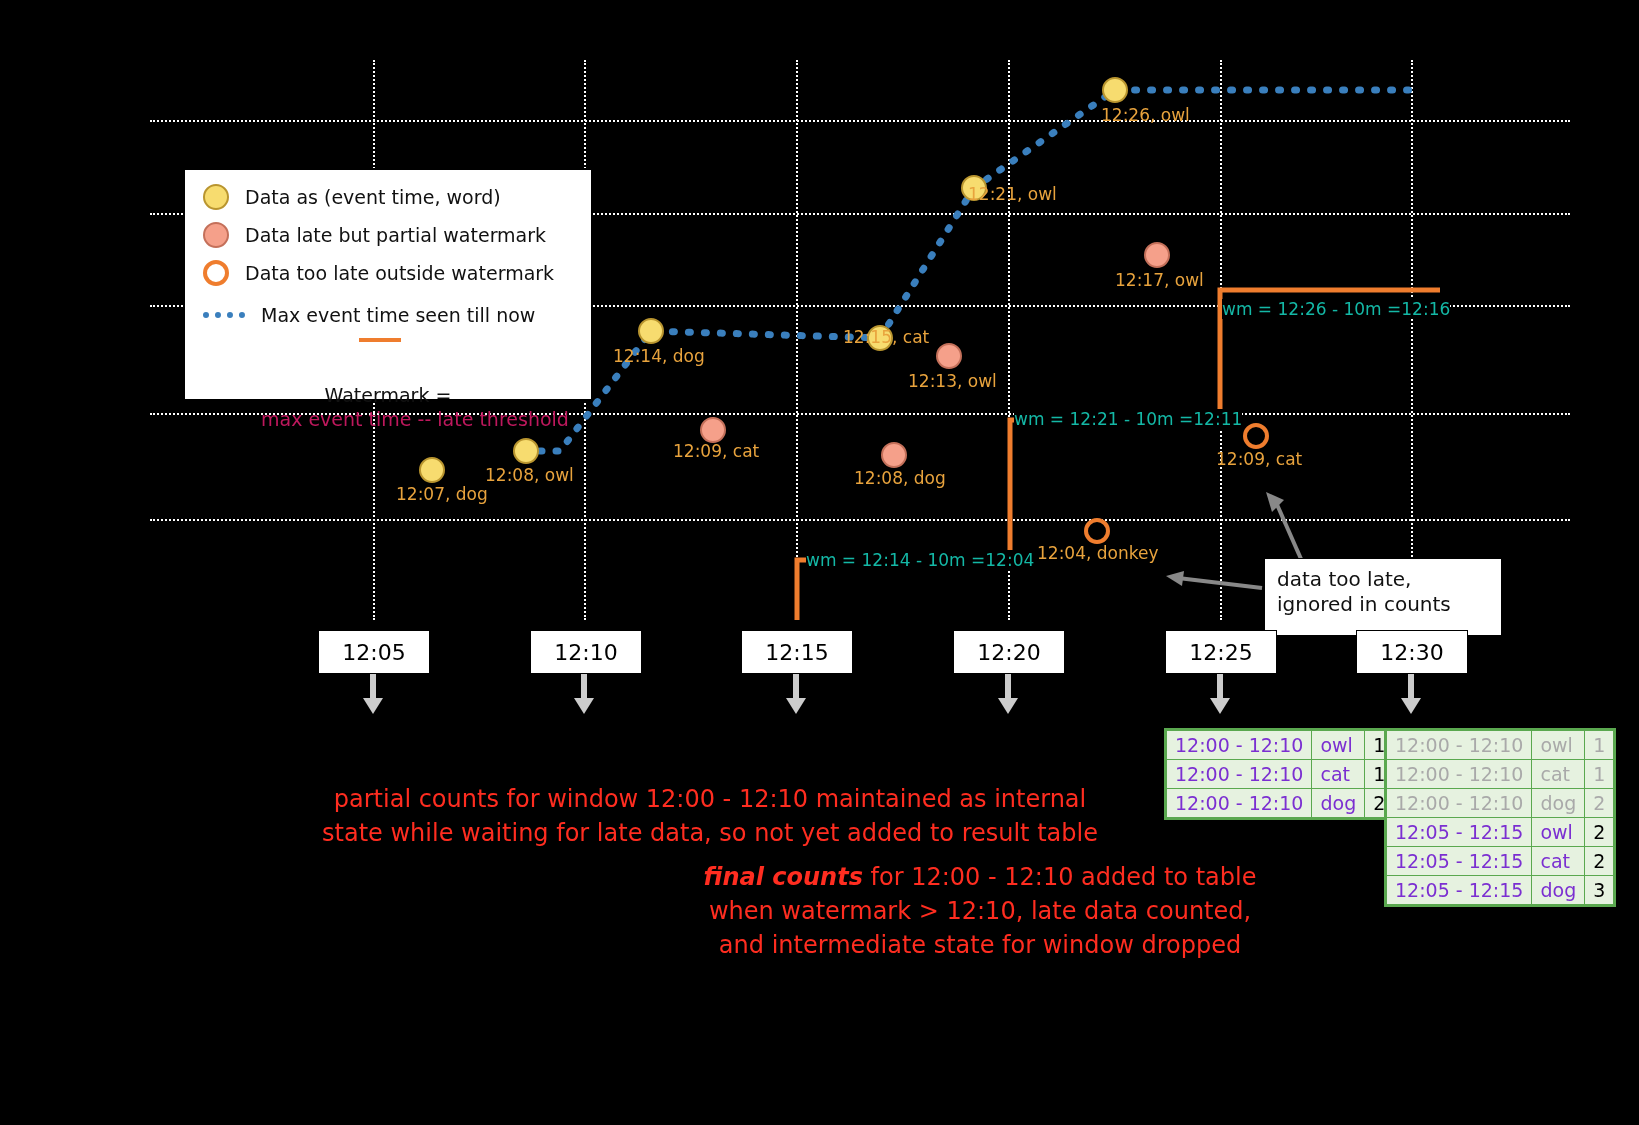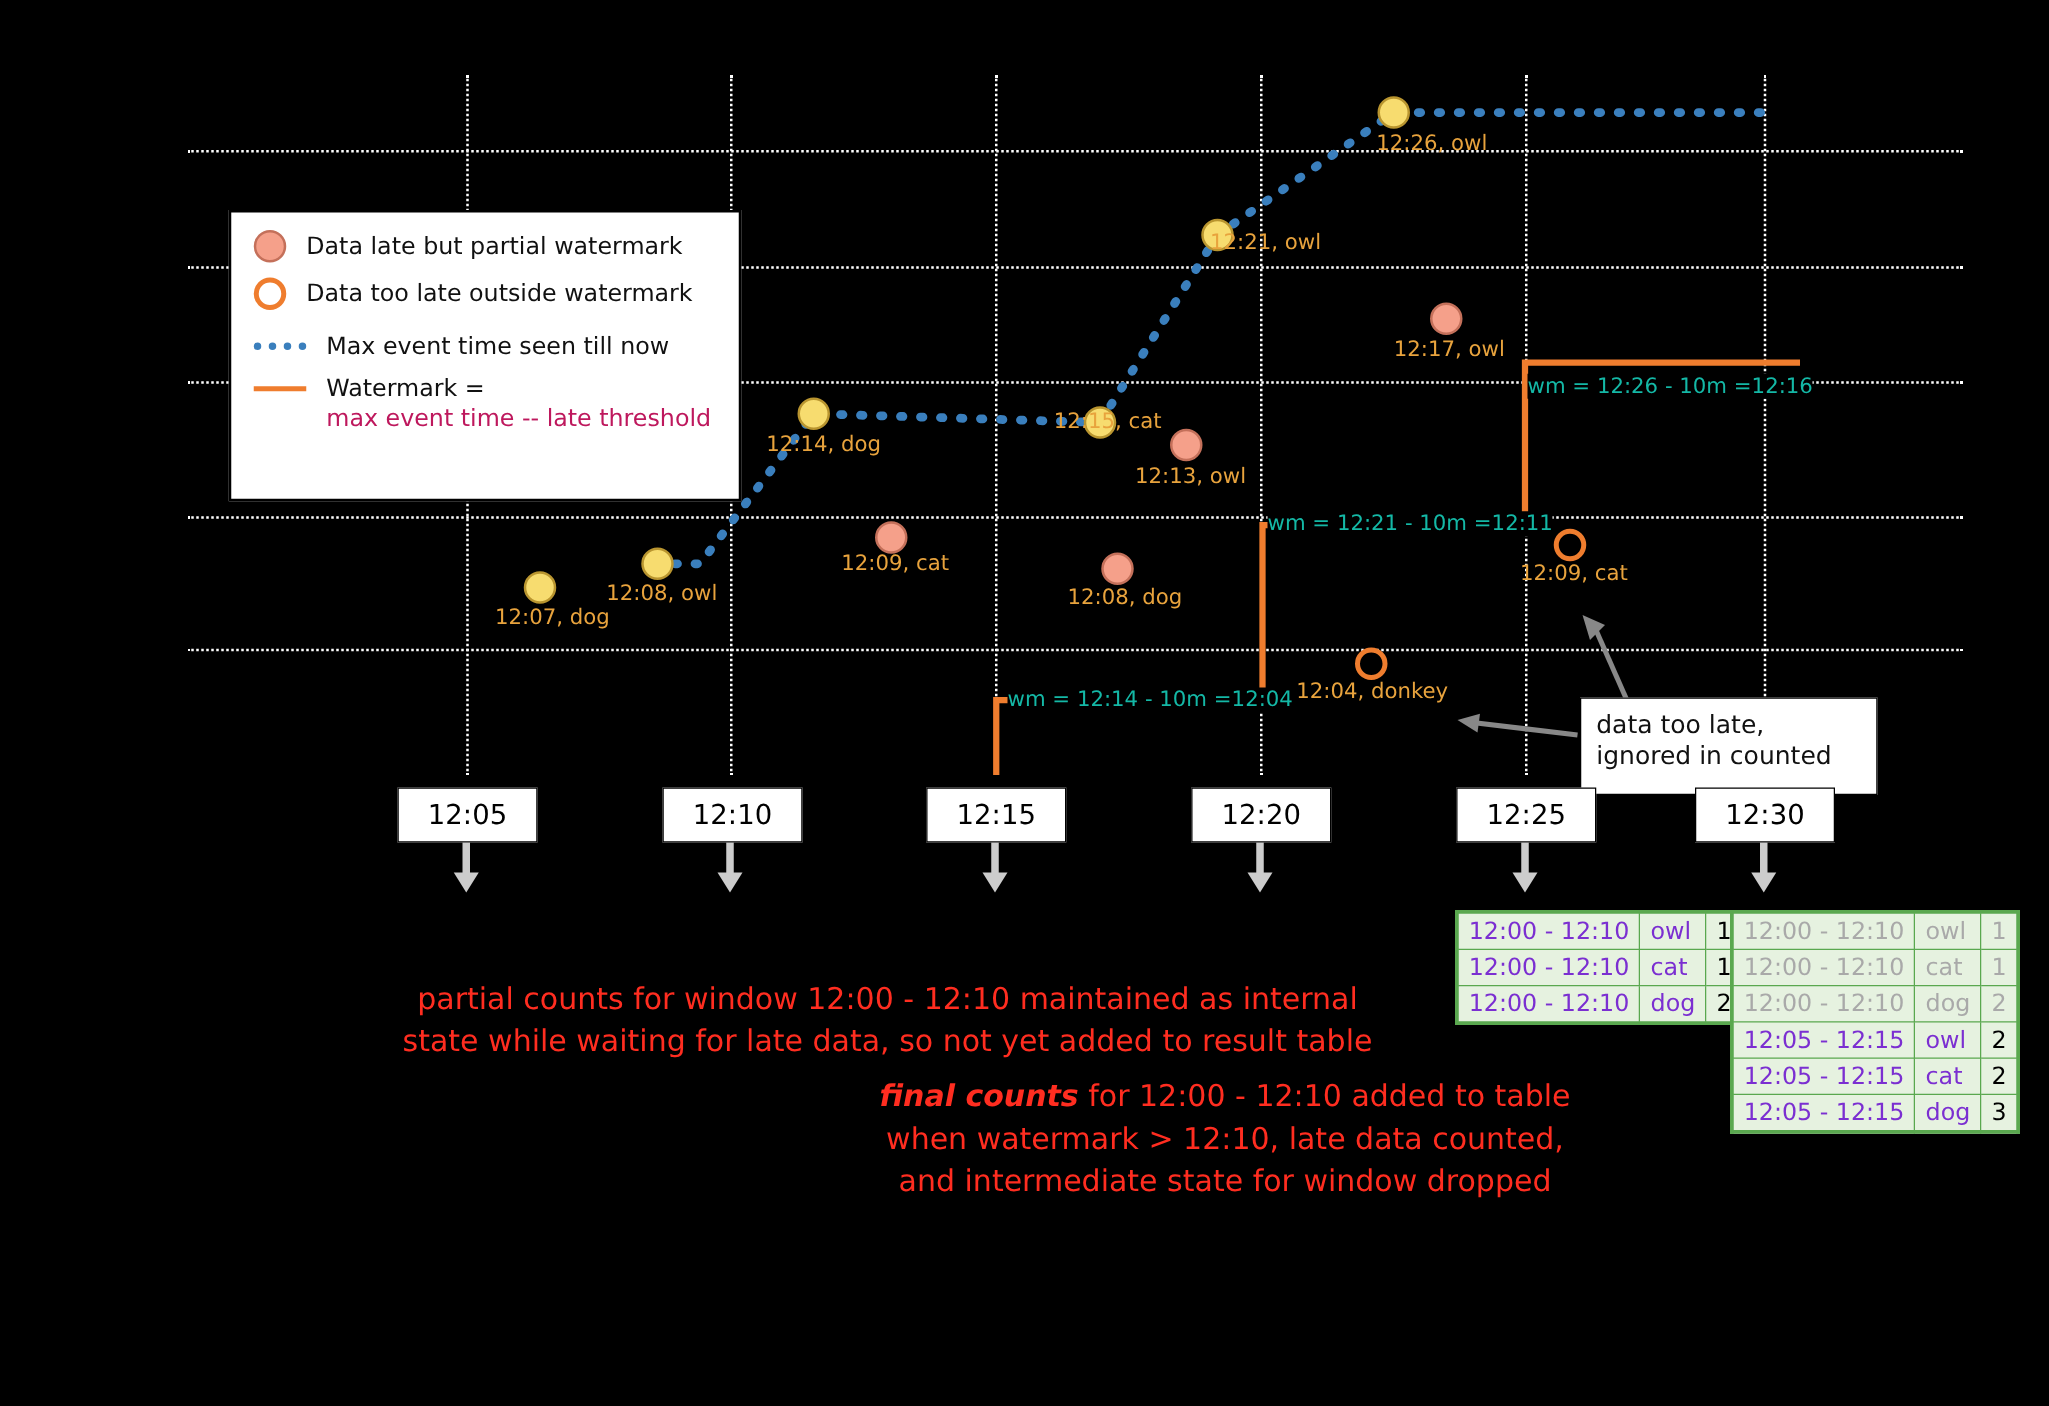--- a/index.html
+++ b/index.html
@@ -102,32 +102,36 @@
     <g stroke="#888888" stroke-width="4" fill="none">
       <line x1="1305" y1="568" x2="1275" y2="500"></line>
         <polygon points="1266,492 1284,500 1272,512" fill="#888888" stroke="none"></polygon>
       <line x1="1262" y1="588" x2="1178" y2="578"></line>
         <polygon points="1166,576 1184,571 1182,586" fill="#888888" stroke="none"></polygon>
     </g>
   </svg>
 
   <div class="legend">
     <div class="legend-row">
+      <span class="swatch ontime"></span>
+      <span class="lbl">Data as (event time, word)</span>
+    </div>
+    <div class="legend-row">
       <span class="swatch late"></span>
       <span class="lbl">Data late but partial watermark</span>
     </div>
     <div class="legend-row">
       <span class="swatch toolate"></span>
       <span class="lbl">Data too late outside watermark</span>
     </div>
     <div class="legend-row" style="margin-top:18px;">
       <span class="legend-line dotted"></span>
       <span class="lbl">Max event time seen till now</span>
     </div>
-    <div class="legend-row" style="margin-bottom:2px;">
+    <div class="legend-row" style="margin-bottom:2px;flex-direction:column;">
       <span class="legend-line solid"></span>
       <span class="lbl">Watermark =</span>
     </div>
     <div class="legend-sub">max event time -- late threshold</div>
   </div>
 
   <div class="pt ontime" style="left:419px;top:457px;"></div>
   <div class="ptlabel" style="left:396px;top:484px;">12:07, dog</div>
 
   <div class="pt ontime" style="left:513px;top:438px;"></div>
@@ -162,21 +166,21 @@
 
   <div class="pt ontime" style="left:1102px;top:77px;"></div>
   <div class="ptlabel" style="left:1101px;top:105px;">12:26, owl</div>
 
   <div class="wmlabel" style="left:806px;top:550px;">wm = 12:14 - 10m =12:04</div>
   <div class="wmlabel" style="left:1014px;top:409px;">wm = 12:21 - 10m =12:11</div>
   <div class="wmlabel" style="left:1222px;top:299px;">wm = 12:26 - 10m =12:16</div>
 
   <div class="callout">
     <div>data too late,</div>
-    <div>ignored in counted</div>
+    <div>ignored in counts</div>
   </div>
 
   <div class="tbox" style="left:318px;top:630px;">12:05</div>
   <div class="tbox" style="left:530px;top:630px;">12:10</div>
   <div class="tbox" style="left:741px;top:630px;">12:15</div>
   <div class="tbox" style="left:953px;top:630px;">12:20</div>
   <div class="tbox" style="left:1165px;top:630px;">12:25</div>
   <div class="tbox" style="left:1356px;top:630px;">12:30</div>
 
   <div class="redtext" style="left:320px;top:740px;width:780px;margin-top:42px;">

